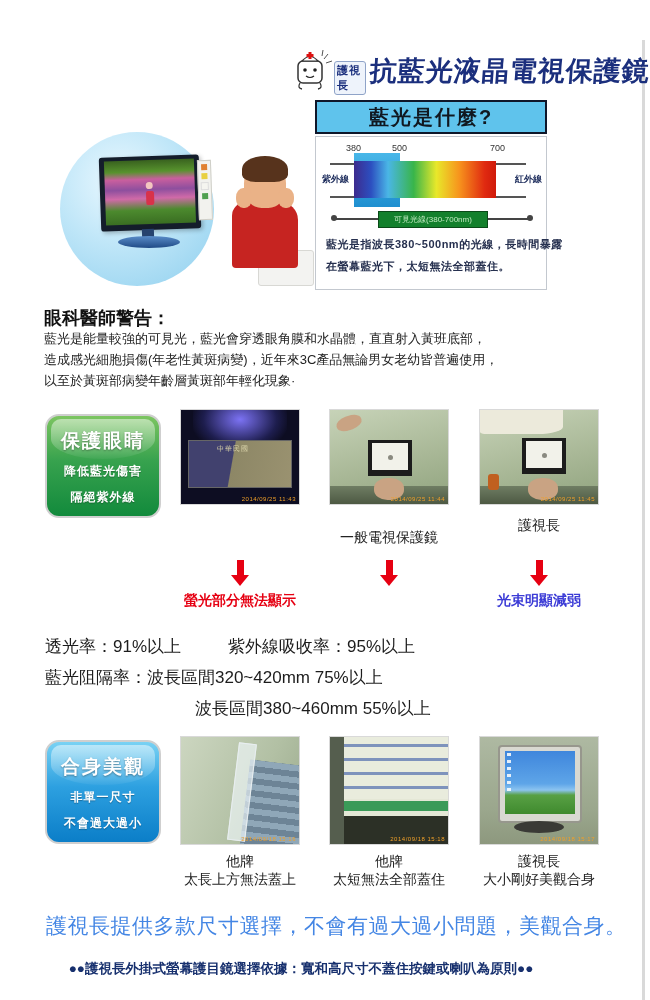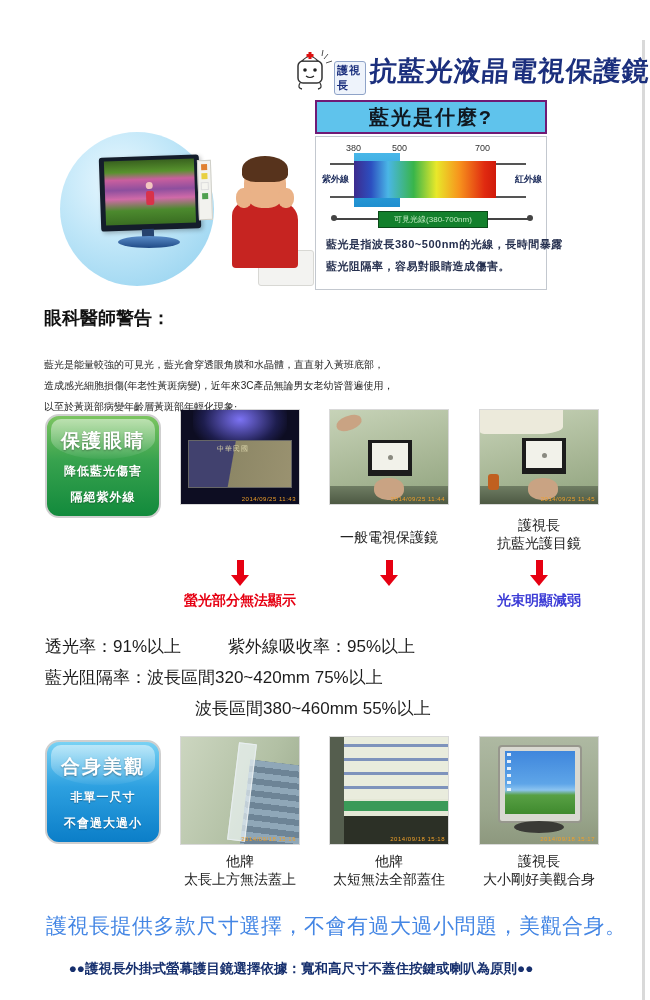--- a/index.html
+++ b/index.html
@@ -10,22 +10,22 @@
   
   .hdr{position:absolute;left:288px;top:48px;height:46px;display:flex;align-items:center;}
   .mascot{position:relative;width:44px;height:44px;flex:0 0 auto;}
   .brand{font-size:11px;font-weight:bold;color:#1b2f7d;background:#eef3fb;border:1px solid #8fa3c8;
          border-radius:3px;padding:1px 2px;margin:14px 4px 0 2px;letter-spacing:1px;}
   .title{font-family:"DejaVu Serif","Liberation Serif",serif;font-size:27px;font-weight:bold;
          color:#1b2f7d;letter-spacing:1px;transform:skewX(-4deg);white-space:nowrap;}
 
   
   .info-title{position:absolute;left:315px;top:100px;width:232px;height:34px;background:#5fc3ec;
-              border:2px solid #701a75;box-sizing:border-box;display:flex;align-items:center;justify-content:center;
-              font-size:20px;font-weight:bold;color:#101820;letter-spacing:2px;font-family:Liberation Mono, monospace;}
+              border:2px solid #0f172a;box-sizing:border-box;display:flex;align-items:center;justify-content:center;
+              font-size:20px;font-weight:bold;color:#101820;letter-spacing:2px;}
   .info-box{position:absolute;left:315px;top:136px;width:232px;height:154px;background:#fff;
             border:1px solid #c3c8cf;box-sizing:border-box;}
   .tick{position:absolute;top:6px;font-size:9px;font-weight:normal;color:#333;}
   .spec-line{position:absolute;height:2px;background:#555;}
   .blue-block{position:absolute;left:38px;top:16px;width:46px;height:54px;
               background:linear-gradient(180deg,#49b7e8,#1f8fd0);}
   .spec-bar{position:absolute;left:38px;top:24px;width:142px;height:37px;
             background:linear-gradient(90deg,#3d2b8e 0%,#2c4fc0 12%,#4ab6e6 24%,#39b54a 42%,#e8e82a 58%,#f7941d 74%,#e02a10 92%,#cf1a0a 100%);}
   .side-label{position:absolute;top:36px;font-size:9px;font-weight:bold;color:#1a2a5a;}
   .vis-line{position:absolute;left:18px;top:81px;width:196px;height:2px;background:#444;}
@@ -50,21 +50,21 @@
             background:linear-gradient(180deg,#5a8cc8,#1f4a86);}
   .kid{position:absolute;left:222px;top:150px;width:92px;height:136px;}
   .kid-chair{position:absolute;right:0;bottom:0;width:54px;height:34px;background:#f3f3f1;border:1px solid #d8d8d4;border-radius:3px;}
   .kid-body{position:absolute;left:10px;bottom:18px;width:66px;height:66px;background:#c62421;border-radius:14px 18px 4px 4px;}
   .kid-head{position:absolute;left:22px;top:12px;width:42px;height:46px;background:#eab287;border-radius:46% 46% 42% 42%;}
   .kid-hair{position:absolute;left:20px;top:6px;width:46px;height:26px;background:#57331c;border-radius:50% 50% 30% 30%;}
   .kid-hand{position:absolute;width:16px;height:20px;background:#eab287;border-radius:45%;}
 
   
   .warn-h{position:absolute;left:44px;top:306px;font-size:18px;font-weight:bold;color:#111;}
-  .warn-l{position:absolute;left:44px;font-size:10px;color:#222;white-space:nowrap;margin-top:28px;}
+  .warn-l{position:absolute;left:44px;font-size:13px;color:#222;white-space:nowrap;}
 
   
   .badge{position:absolute;left:45px;width:116px;height:104px;border-radius:14px;
          border:2px solid #cfcfcf;box-sizing:border-box;text-align:center;color:#fff;}
   .badge.green{background:linear-gradient(180deg,#7cc561 0%,#37a24e 45%,#128a3c 100%);}
   .badge.blue{background:linear-gradient(180deg,#79d2f4 0%,#2da0e0 45%,#0b7ec8 100%);}
   .badge::before{content:"";position:absolute;left:4px;right:4px;top:3px;height:40%;
          background:linear-gradient(180deg,rgba(255,255,255,.5),rgba(255,255,255,.04));border-radius:10px 10px 50% 50%;}
   .badge-t{position:relative;margin-top:12px;font-size:19px;font-weight:bold;letter-spacing:2px;text-shadow:0 1px 2px rgba(0,0,0,.35);}
   .badge-s{position:relative;margin-top:9px;font-size:12px;font-weight:bold;letter-spacing:1px;text-shadow:0 1px 1px rgba(0,0,0,.3);}
@@ -168,33 +168,33 @@
       <div class="kid-hair"></div>
       <div class="kid-hand" style="left:14px;top:38px;"></div>
       <div class="kid-hand" style="left:56px;top:38px;"></div>
     </div>
   </div>
 
   <div class="info-title">藍光是什麼?</div>
   <div class="info-box">
     <span class="tick" style="left:30px">380</span>
     <span class="tick" style="left:76px">500</span>
-    <span class="tick" style="left:159px">700</span>
+    <span class="tick" style="left:174px">700</span>
     <div class="spec-line" style="left:14px;top:26px;width:196px;"></div>
     <div class="spec-line" style="left:14px;top:59px;width:196px;"></div>
     <div class="blue-block"></div>
     <div class="spec-bar"></div>
     <span class="side-label" style="left:6px">紫外線</span>
     <span class="side-label" style="right:4px">紅外線</span>
     <div class="vis-line"></div>
     <div class="vis-dot" style="left:15px"></div>
     <div class="vis-dot" style="left:211px"></div>
     <div class="vis-label">可見光線(380-700nm)</div>
     <div class="info-cap" style="top:100px">藍光是指波長380~500nm的光線，長時間暴露</div>
-    <div class="info-cap" style="top:122px">藍光阻隔率，容易對眼睛造成傷害。</div>
+    <div class="info-cap" style="top:122px">在螢幕藍光下，太短無法全部蓋住。</div>
   </div>
 
   <div class="warn-h">眼科醫師警告：</div>
   <div class="warn-l" style="top:330px">藍光是能量較強的可見光，藍光會穿透眼角膜和水晶體，直直射入黃班底部，</div>
   <div class="warn-l" style="top:351px">造成感光細胞損傷(年老性黃斑病變)，近年來3C產品無論男女老幼皆普遍使用，</div>
   <div class="warn-l" style="top:372px">以至於黃斑部病變年齡層黃斑部年輕化現象·</div>
 
   <div class="badge green" style="top:414px">
     <div class="badge-t">保護眼睛</div>
     <div class="badge-s">降低藍光傷害</div>
@@ -230,21 +230,20 @@
     <div class="cyl"></div>
     <div class="hand" style="left:48px;bottom:4px;width:30px;height:22px"></div>
     <span class="ts">2014/09/25 11:45</span>
   </div>
 
   <div class="cap" style="left:314px;top:528px">
     <div>一般電視保護鏡</div>
   </div>
   <div class="cap" style="left:464px;top:516px">
     <div>護視長</div>
-    <div>抗藍光護目鏡</div>
   </div>
 
   <div class="arrow" style="left:231px;top:560px">
       <div class="stem"></div>
       <div class="head"></div>
     </div>
   <div class="arrow" style="left:380px;top:560px">
       <div class="stem"></div>
       <div class="head"></div>
     </div>

